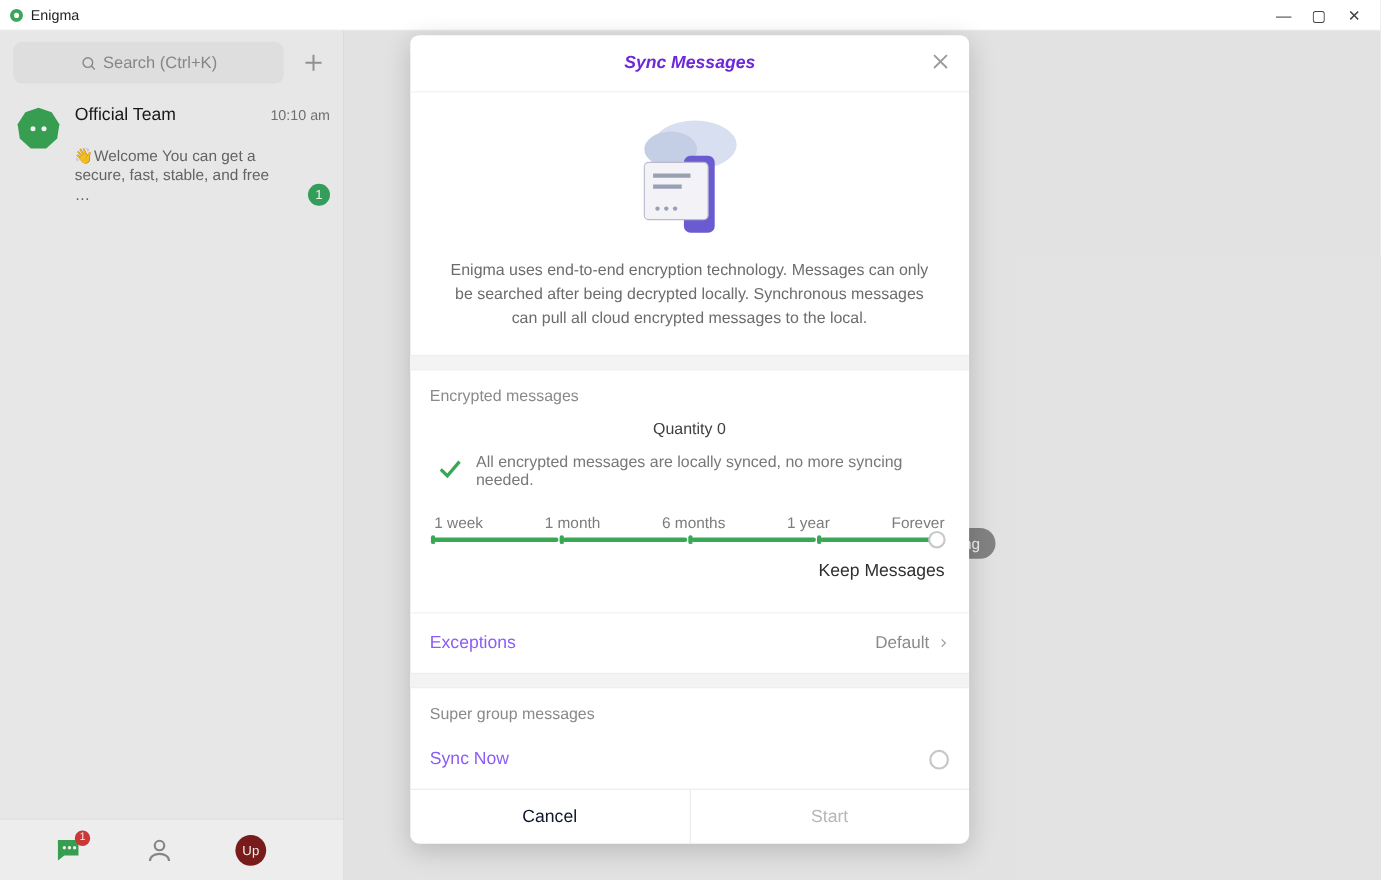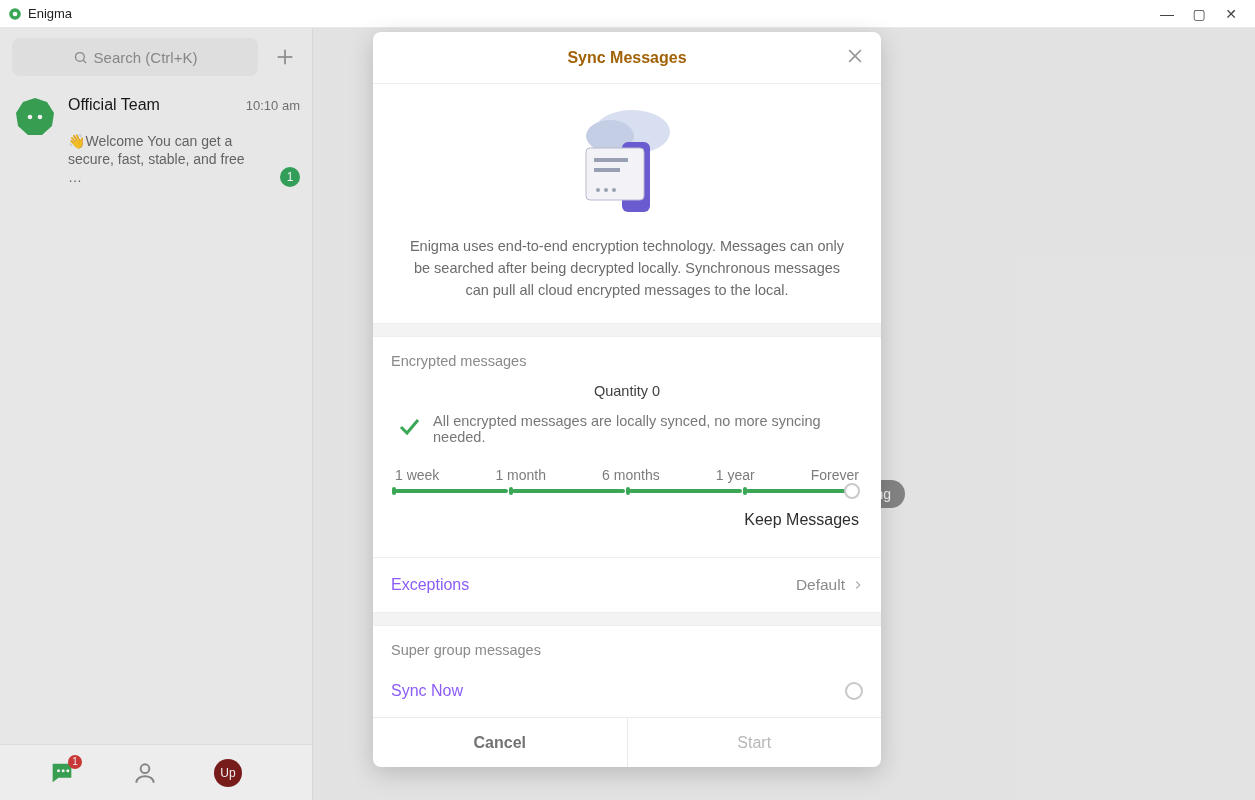--- a/index.html
+++ b/index.html
@@ -38,21 +38,21 @@
   .main { flex: 1; background: #f1f1f1; position: relative; }
 
   .bg-pill { position:absolute; right: 350px; top: 452px; background:#8c8c8c; color:#fff; padding:6px 14px; border-radius:16px; font-size:14px; }
 
   
   .dim { position: absolute; inset: 0; background: rgba(0,0,0,0.06); }
 
   
   .modal { position: absolute; left: 373px; top: 4px; width: 508px; height: 735px; background: #fff; border-radius: 8px; box-shadow: 0 6px 24px rgba(0,0,0,0.18); display: flex; flex-direction: column; overflow: hidden; }
   .modal-header { display: flex; align-items: center; justify-content: center; height: 52px; border-bottom: 1px solid #efefef; position: relative; }
-  .modal-title { font-weight: 700; font-size: 16px; color: #a16207; }
+  .modal-title { font-weight: 700; font-size: 16px; color: #6d28d9; font-style: italic; }
   .modal-close { position: absolute; right: 16px; top: 14px; color: #9a9a9a; cursor: pointer; }
   .modal-scroll { flex: 1; overflow-y: auto; }
 
   .hero { text-align: center; padding: 18px 36px 22px; }
   .hero-img { width: 130px; height: 120px; margin: 0 auto 14px; }
   .hero-text { font-size: 14.5px; color: #6c6c6c; line-height: 1.5; }
 
   .section-gap { height: 14px; background: #f3f3f3; border-top: 1px solid #eee; border-bottom: 1px solid #eee; }
 
   .section { padding: 16px 18px 18px; }
@@ -72,21 +72,21 @@
 
   .row { display: flex; justify-content: space-between; align-items: center; padding: 18px; border-top: 1px solid #efefef; }
   .row .k { font-size: 16px; color: #8b5cf6; }
   .row .v { display: flex; align-items: center; gap: 8px; font-size: 15.5px; color: #8a8a8a; }
 
   .radio-empty { width:18px; height:18px; border:2px solid #c7c7c7; border-radius:50%; }
 
   .modal-footer { height: 50px; display: flex; border-top: 1px solid #eaeaea; }
   .modal-footer .fbtn { flex:1; display:flex; align-items:center; justify-content:center; font-size:16px; cursor:pointer; }
   .modal-footer .divider { width:1px; background:#eaeaea; }
-  .fbtn.cancel { color: #737373; font-weight: 700; }
+  .fbtn.cancel { color: #0f172a; font-weight: 400; }
   .fbtn.start  { color: #b7b7b7; }
 
 </style>
 </head>
 <body>
 
 <div class="titlebar">
   <span class="app-icon">
     <svg viewBox="0 0 24 24" width="14" height="14">
         <circle cx="12" cy="12" r="10" fill="#3aa757"></circle>

